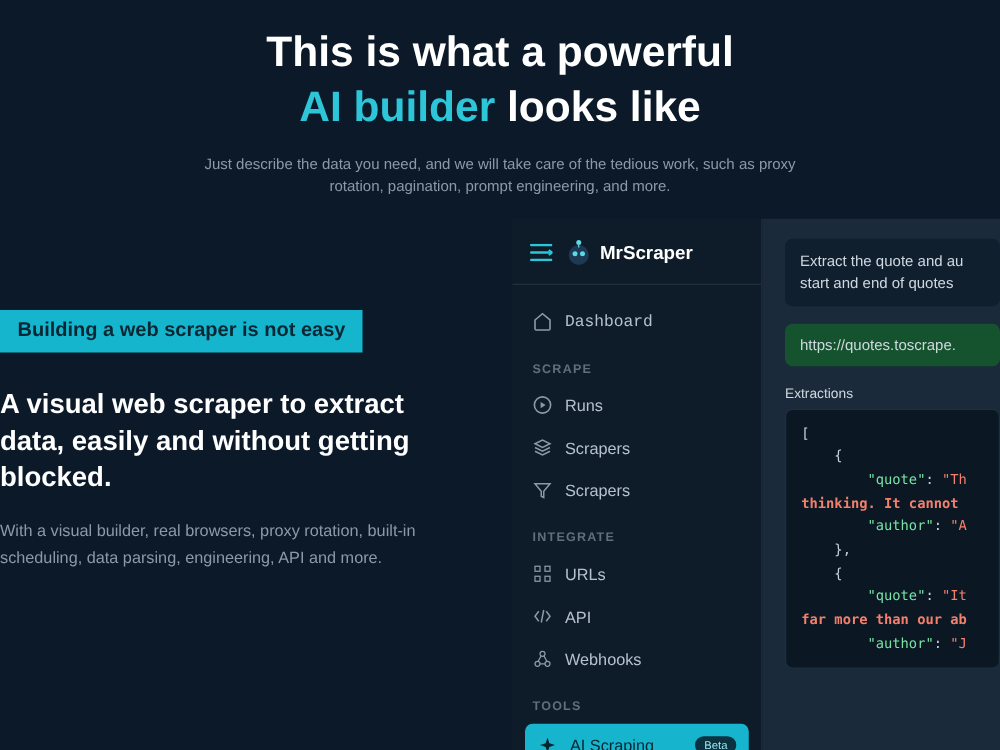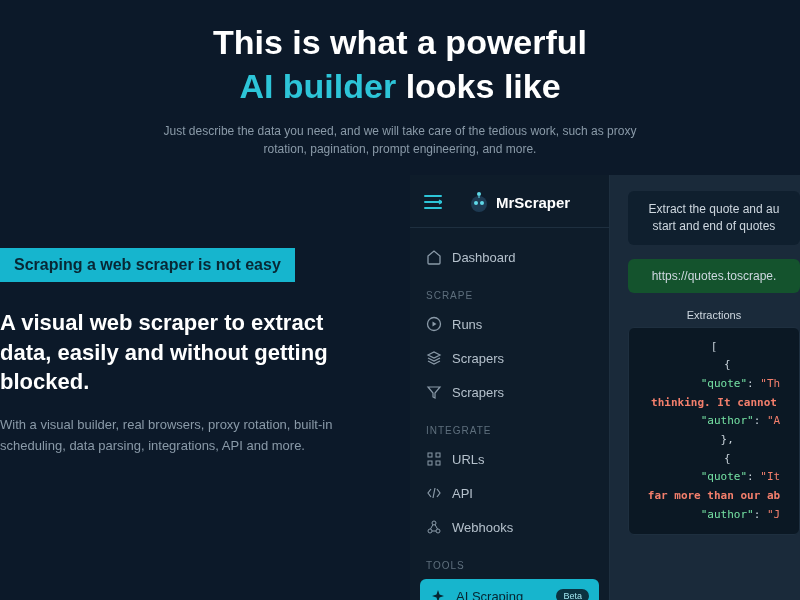--- a/index.html
+++ b/index.html
@@ -67,21 +67,21 @@
       width: 200px;
       background: #0e1c2a;
       border-right: 1px solid #1e2f3f;
       display: flex;
       flex-direction: column;
       padding-top: 10px;
     }
     .brand-row {
       display: flex;
       align-items: center;
-      gap: 26px;
+      gap: 10px;
       padding: 6px 14px 14px;
       border-bottom: 1px solid #1e2f3f;
     }
     .menu-toggle-icon {
       color: #2dc5d8;
       font-size: 16px;
       display: flex;
       align-items: center;
     }
     .brand-logo {
@@ -101,34 +101,34 @@
     }
     .nav-item {
       display: flex;
       align-items: center;
       gap: 10px;
       padding: 9px 16px;
       color: #b5c1cc;
       font-size: 13px;
       cursor: pointer;
     }
-    .nav-item.first { margin-top: 12px; }
+    .nav-item.first { margin-top: 12px; font-family: Liberation Mono, monospace; }
     .nav-item .icon {
       width: 16px;
       height: 16px;
       display: flex;
       align-items: center;
       justify-content: center;
       color: #8a9aa8;
     }
     .section-label {
       font-size: 10px;
       letter-spacing: 1px;
       color: #5e6f7d;
-      font-weight: 400;
+      font-weight: 700;
       padding: 16px 16px 6px;
     }
     .nav-item.active {
       background: #17b5cd;
       color: #062531;
       border-radius: 6px;
       margin: 2px 10px;
       padding: 9px 10px;
     }
     .nav-item.active .icon { color: #062531; }
@@ -139,21 +139,20 @@
       padding: 2px 7px;
       border-radius: 8px;
       margin-left: auto;
     }
     .detail-pane {
       flex: 1;
       background: #1a2a3a;
       padding: 16px 0 0 18px;
       position: relative;
       overflow: hidden;
-      text-align: center;
     }
     .prompt-box {
       background: #0f1f2e;
       color: #cfd8e0;
       font-size: 12px;
       padding: 10px 12px;
       border-radius: 6px;
       line-height: 1.4;
       margin-bottom: 14px;
     }
@@ -191,23 +190,23 @@
 </head>
 <body>
 
 <div class="hero-title">
   <span>This is what a powerful</span><br>
   <span class="highlight">AI builder</span><span> looks like</span>
 </div>
 <div class="hero-sub">Just describe the data you need, and we will take care of the tedious work, such as proxy rotation, pagination, prompt engineering, and more.</div>
 
 <div class="left-content">
-  <div class="badge-bar">Scraping a web scraper is not easy</div>
+  <div class="badge-bar">Building a web scraper is not easy</div>
   <div class="left-heading">A visual web scraper to extract data, easily and without getting blocked.</div>
-  <div class="left-para">With a visual builder, real browsers, proxy rotation, built-in scheduling, data parsing, integrations, API and more.</div>
+  <div class="left-para">With a visual builder, real browsers, proxy rotation, built-in scheduling, data parsing, engineering, API and more.</div>
 </div>
 
 <div class="app-window">
   <div class="sidebar">
     <div class="brand-row">
       <span class="menu-toggle-icon">
         <svg width="18" height="14" viewBox="0 0 18 14" fill="none">
             <path d="M1 1h16M1 7h16M1 13h16" stroke="#2dc5d8" stroke-width="2" stroke-linecap="round"></path>
             <path d="M15 5l3 2-3 2" stroke="#2dc5d8" stroke-width="1.5"></path>
           </svg>

